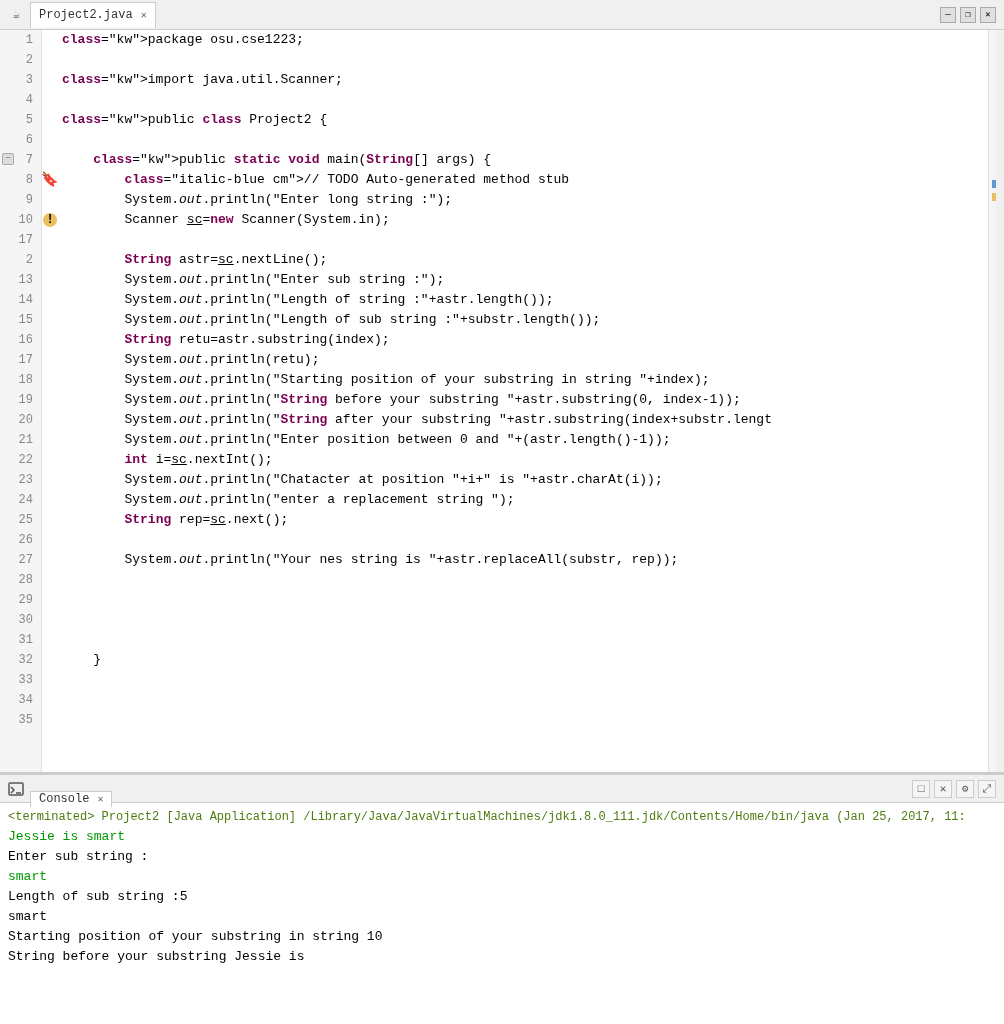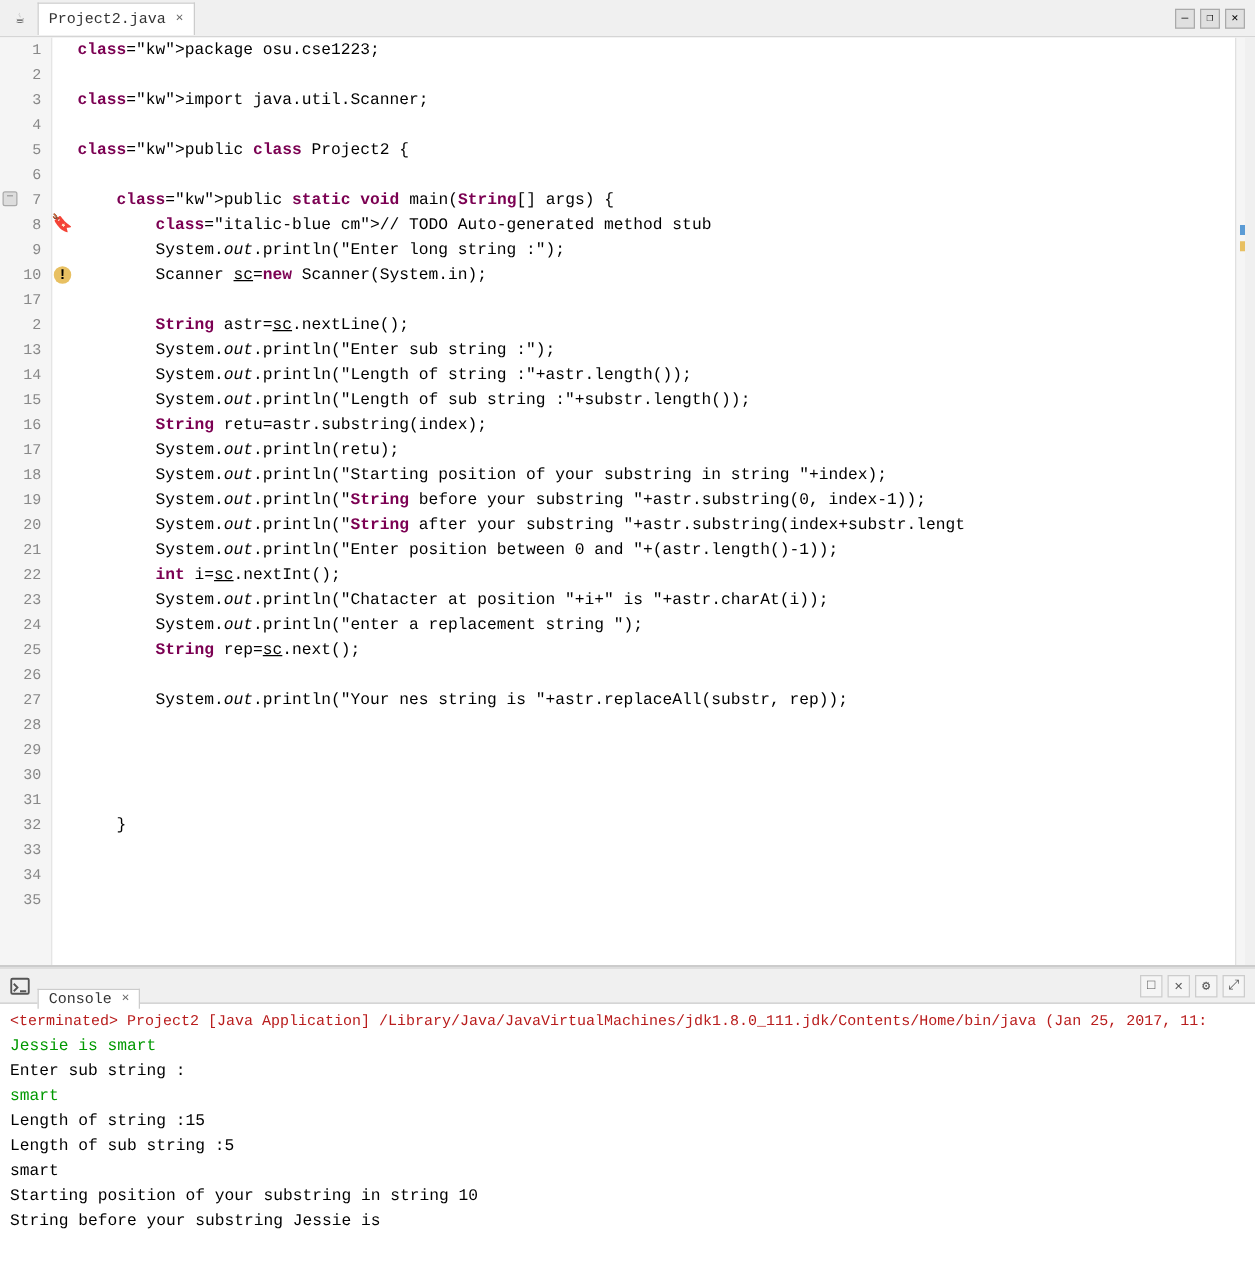--- a/index.html
+++ b/index.html
@@ -213,21 +213,21 @@
       line-height: 20px;
     }
     .console-line {
       color: #000;
       white-space: pre;
     }
     .console-green {
       color: #009900;
     }
     .console-terminated {
-      color: #b91c1c;
+      color: #4d7c0f;
       font-size: 12px;
     }
   </style>
 </head>
 <body>
 
 <div class="title-bar">
   <span class="title-bar-icon">☕</span>
   <div class="tab-label">
     <span>Project2.java</span>
@@ -382,19 +382,18 @@
       <div class="console-btn">✕</div>
       <div class="console-btn">⚙</div>
       <div class="console-btn">⤢</div>
     </div>
   </div>
   <div class="console-content" id="consoleContent">
       <div class="console-line console-terminated">&lt;terminated&gt; Project2 [Java Application] /Library/Java/JavaVirtualMachines/jdk1.8.0_111.jdk/Contents/Home/bin/java (Jan 25, 2017, 11:</div>
       <div class="console-line console-green">Jessie is smart</div>
       <div class="console-line">Enter sub string :</div>
       <div class="console-line console-green">smart</div>
-      <div class="console-line">Length of string :15</div>
       <div class="console-line">Length of sub string :5</div>
       <div class="console-line">smart</div>
       <div class="console-line">Starting position of your substring in string 10</div>
       <div class="console-line">String before your substring Jessie is</div>
     </div>
 </div>
 
 </body></html>

